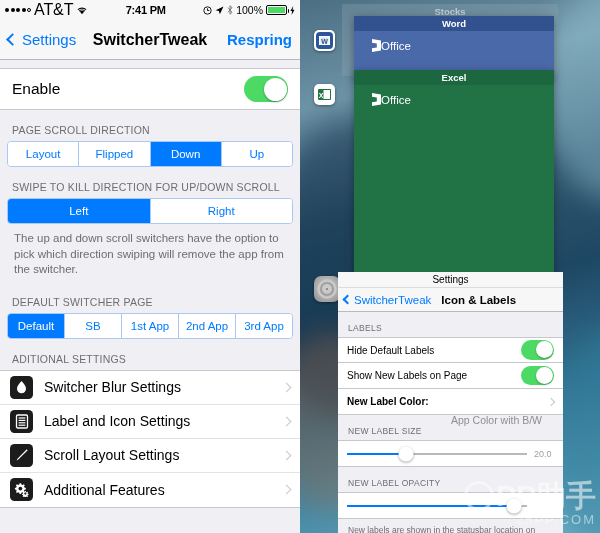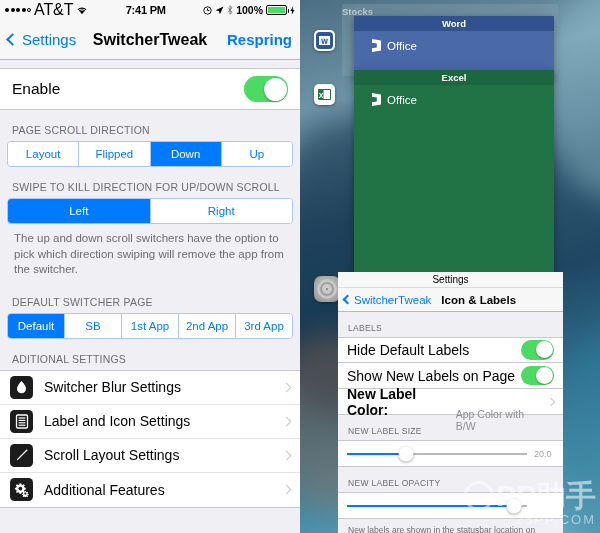--- a/index.html
+++ b/index.html
@@ -24,21 +24,21 @@
     font-size: 10.5px; color: #000;
     padding: 0 5px;
   }
   .sb-left { display: flex; align-items: center; gap: 3px; }
   .dots { display: flex; gap: 1.5px; align-items: center; }
   .dot { width: 4px; height: 4px; border-radius: 50%; background: #000; }
   .dot.empty { background: transparent; border: 1px solid #000; width: 4px; height: 4px; }
   .carrier { font-size: 16px; letter-spacing: -0.1px; }
   .sb-center { flex: 1; text-align: center; font-weight: bold; font-size: 11px; letter-spacing: -0.2px; }
   .sb-right { display: flex; align-items: center; gap: 3px; }
-  .pct { font-size: 10.5px; font-weight: 700; }
+  .pct { font-size: 10.5px; font-weight: 400; }
   .battery {
     width: 21px; height: 9.5px; border: 1px solid #000; border-radius: 2px;
     position: relative; padding: 1px;
   }
   .battery::after {
     content: ""; position: absolute; right: -3px; top: 3px;
     width: 1.5px; height: 3.5px; background: #000; border-radius: 0 1px 1px 0;
   }
   .battery i { display: block; height: 100%; width: 100%; background: #4cd964; }
 
@@ -136,39 +136,39 @@
     box-shadow: 0 2px 8px rgba(0,0,0,.35);
     overflow: hidden;
   }
   .card-bar {
     height: 15px; display: flex; align-items: center; justify-content: center;
     font-size: 9.5px; color: #fff; font-weight: 600;
   }
   .card-body { position: relative; }
   .office-line {
     position: absolute; left: 16px; top: 8px;
-    display: flex; align-items: center; gap: 6px;
+    display: flex; align-items: center; gap: 0;
     color: #fff; font-size: 11.5px;
   }
   .office-mark {
     width: 11px; height: 13px; background: #fff;
     clip-path: polygon(18% 0%, 100% 12%, 100% 88%, 18% 100%, 18% 72%, 62% 66%, 62% 34%, 18% 28%);
   }
   .appicon {
     position: absolute; left: 14px; width: 21px; height: 21px;
     border-radius: 5px; display: flex; align-items: center; justify-content: center;
     font-size: 11px; font-weight: bold; color: #fff;
     box-shadow: 0 1px 3px rgba(0,0,0,.4);
   }
   .ghost-card {
     position: absolute; left: 42px; top: 4px; width: 216px; height: 72px;
     background: rgba(150,170,180,.30); border-radius: 1px;
   }
   .ghost-title {
-    text-align: left; font-size: 9.5px; color: rgba(255,255,255,.55);
+    text-align: center; font-size: 9.5px; color: rgba(255,255,255,.55);
     padding-top: 2px; font-weight: 600;
   }
   .ghost-row {
     position: absolute; font-size: 10px; color: rgba(255,255,255,.42);
   }
 
   
   .overlay { position: absolute; left: 38px; top: 272px; width: 225px; bottom: 0; overflow: hidden; }
   .ov-bar {
     height: 16px; background: #f7f7f7; border-bottom: 1px solid #dcdcdc;
@@ -183,21 +183,21 @@
   .ov-back { color: #007aff; font-size: 11.5px; }
   .ov-title { font-size: 11.5px; font-weight: bold; color: #000; margin-left: 7px; }
   .ov-body { background: #efeff4; height: 100%; }
 
   .ov-grp-header { font-size: 8.5px; color: #6d6d72; padding: 11px 10px 4px 10px; letter-spacing: .3px; }
   .ov-cell {
     background: #fff; height: 26px; display: flex; align-items: center; padding: 0 9px;
     border-top: 1px solid #c8c7cc; border-bottom: 1px solid #c8c7cc;
   }
   .ov-cell + .ov-cell { border-top: none; }
-  .ov-cell-title { font-size: 14px; color: #000; }
+  .ov-cell-title { font-size: 10px; color: #000; }
   .ov-toggle {
     margin-left: auto; width: 33px; height: 19.5px; border-radius: 10px;
     background: #4cd964; position: relative; cursor: pointer;
   }
   .ov-toggle .knob { position: absolute; right: 1.2px; top: 1.2px; width: 17px; height: 17px; border-radius: 50%; background: #fff; box-shadow: 0 1px 2px rgba(0,0,0,.3); }
   .ov-value { margin-left: auto; font-size: 10.5px; color: #8e8e93; margin-top: 36px; }
   .ov-chevr { width: 6px; height: 6px; border-top: 1.4px solid #c7c7cc; border-right: 1.4px solid #c7c7cc; transform: rotate(45deg); margin-left: 6px; }
 
   .slider-cell { background: #fff; height: 27px; display: flex; align-items: center; padding: 0 9px; border-top: 1px solid #c8c7cc; border-bottom: 1px solid #c8c7cc; }
   .track { position: relative; flex: 1; height: 2px; background: #b9b9bb; }

